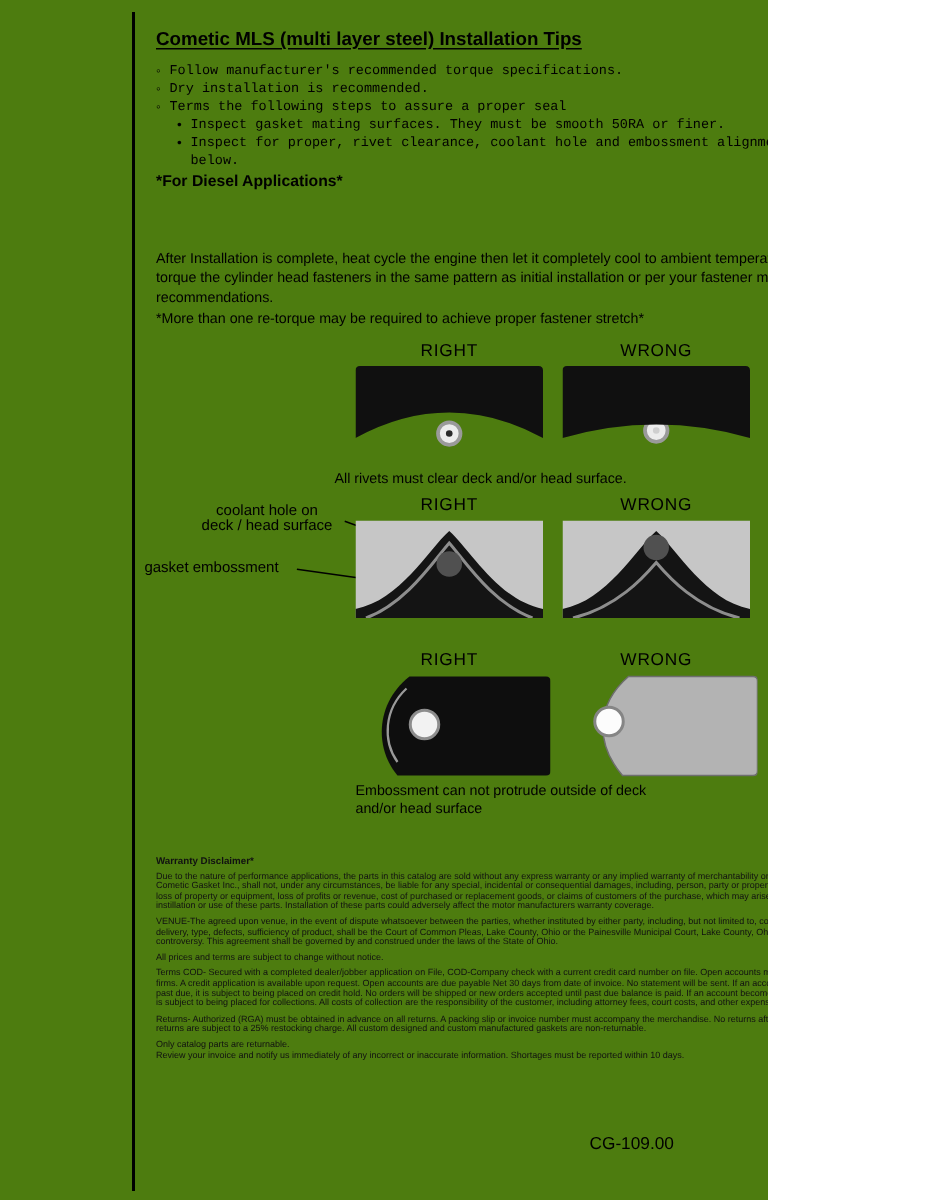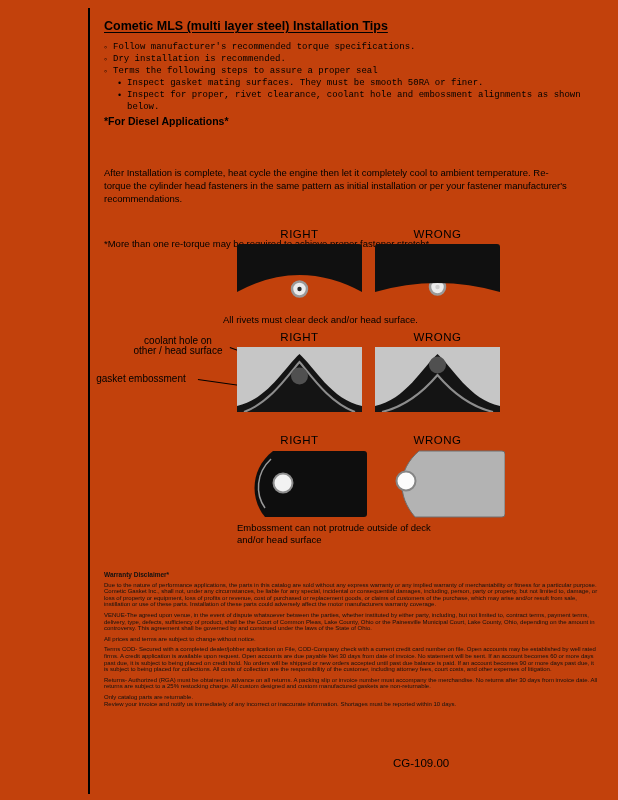--- a/index.html
+++ b/index.html
@@ -1,34 +1,34 @@
 <!DOCTYPE html>
 <html><head>
 <meta charset="utf-8">
 <style>
   * { margin:0; padding:0; box-sizing:border-box; }
   html,body { background:#ffffff; }
   body { font-family:"Liberation Sans", sans-serif; color:#000; }
-  .page { position:relative; width:618px; height:800px; background:#c2410c; overflow:hidden; }
+  .page { position:relative; width:512px; height:800px; background:#4d7c0f; overflow:hidden; }
   .left-rule { position:absolute; left:88px; top:8px; width:2px; height:786px; background:#000; }
 
   .title { position:absolute; left:104px; top:19px; font-size:12.5px; font-weight:bold;
            text-decoration:underline; text-underline-offset:2px; }
 
   .tips { position:absolute; left:104px; top:41px; width:486px; font-size:9px; line-height:12px; }
   .tip-row { display:flex; align-items:flex-start; }
   .tip-row.sub { padding-left:14px; }
   .bullet { width:9px; flex:0 0 9px; font-size:9px; }
   .tip-text { flex:1;font-family:Liberation Mono, monospace; }
 
   .diesel-h { position:absolute; left:104px; top:115px; font-size:10.5px; font-weight:bold; }
   .para { position:absolute; left:104px; width:470px; font-size:9.5px; line-height:13px; }
   .p1 { top:133px; }
   .p2 { top:166px; }
-  .note { position:absolute; left:104px; top:207px; width:470px; font-size:9.5px;margin-top:31px; }
+  .note { position:absolute; left:104px; top:207px; width:470px; font-size:9.5px; }
 
   .diagrams { position:absolute; left:0; top:226px; width:618px; height:332px; }
   .dlabel { position:absolute; width:125px; text-align:center; font-size:11.5px; letter-spacing:0.5px; }
   .panel { position:absolute; display:block; }
   .caption { position:absolute; font-size:9.5px; line-height:11.5px; }
   .callout { position:absolute; font-size:10px; line-height:9.5px; text-align:center; }
   .leader { position:absolute; height:1px; background:#000; transform-origin:0 0; }
 
   .disclaimer { position:absolute; left:104px; top:572px; width:494px; font-size:6px; line-height:6.6px; color:#111; }
   .disc-h { font-weight:bold; font-size:6.5px; margin-bottom:3px; }
@@ -88,21 +88,21 @@
       <circle cx="62.5" cy="43" r="2.2" fill="#cfcfcf"></circle>
     </svg>
 
     <div class="caption" style="left:223px; top:88px; width:290px;">All rivets must clear deck and/or head surface.</div>
 
     <div class="dlabel" style="left:237px; top:105px;">RIGHT</div>
     <div class="dlabel" style="left:375px; top:105px;">WRONG</div>
 
     <div class="callout" style="left:128px; top:110px; width:100px;">
       <div>coolant hole on</div>
-      <div>other / head surface</div>
+      <div>deck / head surface</div>
     </div>
     <div class="leader" style="left:230px; top:121px; width:74px; transform:rotate(20deg);"></div>
 
     <div class="callout" style="left:86px; top:148px; width:110px;">
       <div>gasket embossment</div>
     </div>
     <div class="leader" style="left:198px; top:153px; width:66px; transform:rotate(8deg);"></div>
 
     <svg class="panel" style="left:237px; top:121px;" width="125" height="65" viewBox="0 0 125 65">
       <rect width="125" height="65" fill="#c6c6c6"></rect>

